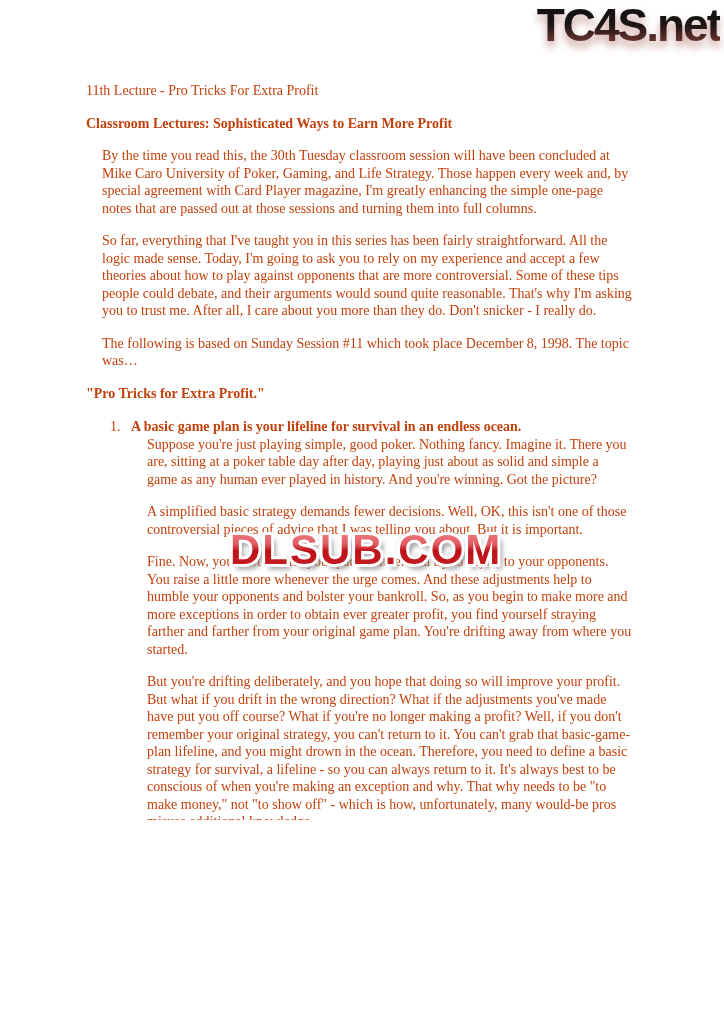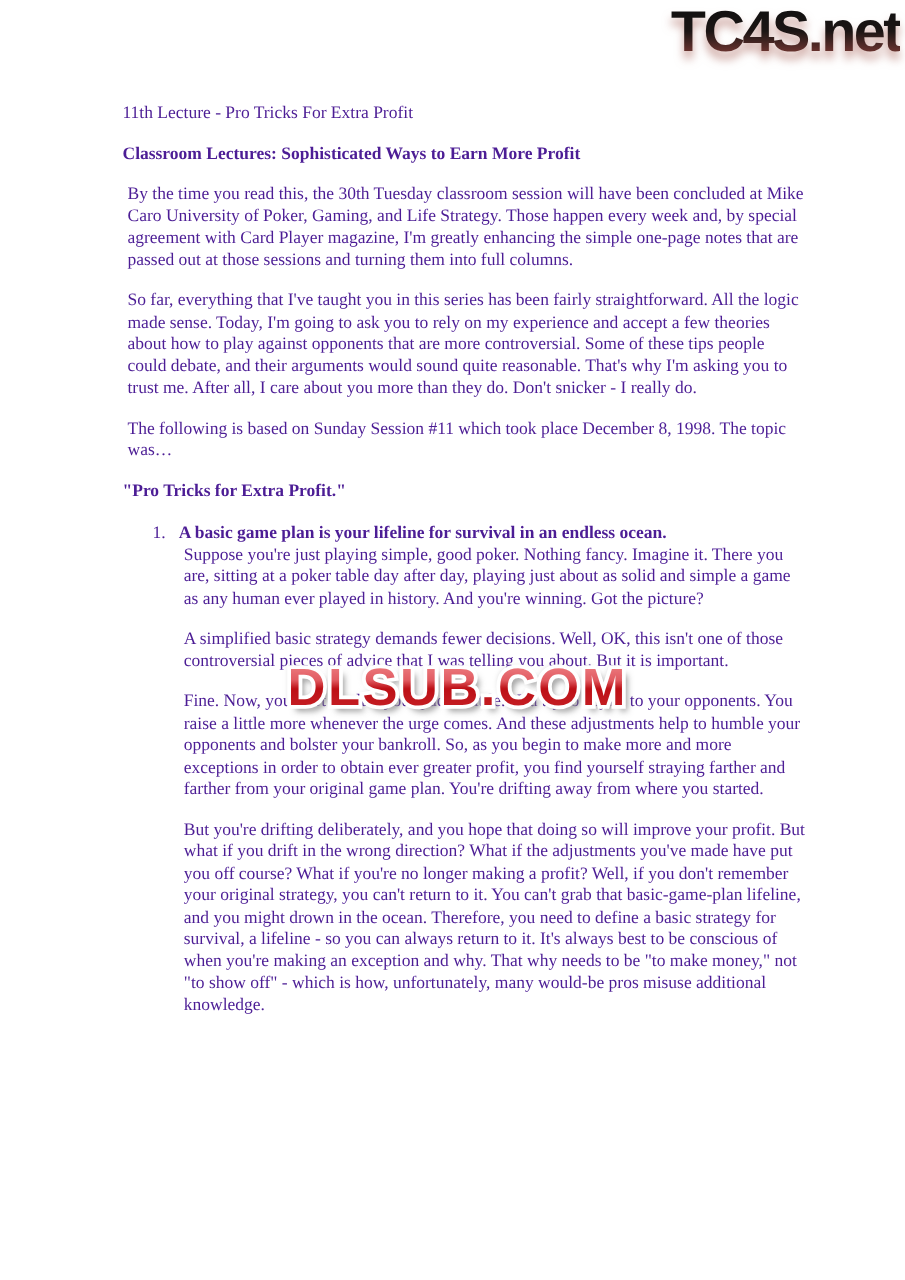--- a/index.html
+++ b/index.html
@@ -17,24 +17,24 @@
     font-family:"Liberation Sans", sans-serif;
     font-weight:bold; font-size:46px; letter-spacing:-2px;
     line-height:50px;
     background:linear-gradient(180deg,#101010 10%,#1c1514 50%,#6e3531 85%,#8c4a44 100%);
     -webkit-background-clip:text; background-clip:text; color:transparent;
     filter:drop-shadow(0px 6px 4px rgba(160,85,75,0.55));
   }
 
   
   .doc {
-    position:absolute; left:98px; top:82px; width:546px;
-    font-size:14px; line-height:17.5px; color:#4c1d95;
+    position:absolute; left:86px; top:82px; width:546px;
+    font-size:14px; line-height:17.5px; color:#c2410c;
   }
-  .doc p { margin:15px 0 0 4px; }
+  .doc p { margin:15px 0 0 16px; }
   .b-header { margin:0; }
   .b-titleblock { margin-top:37px; }
   .bold { font-weight:bold; }
   .italic { font-style:italic; }
   .b-section { margin-top:15px; font-weight:bold; }
   .b-topic { margin-top:15px; font-weight:bold; }
 
   
   .list { margin-top:16px; }
   .list-item { display:flex; }

